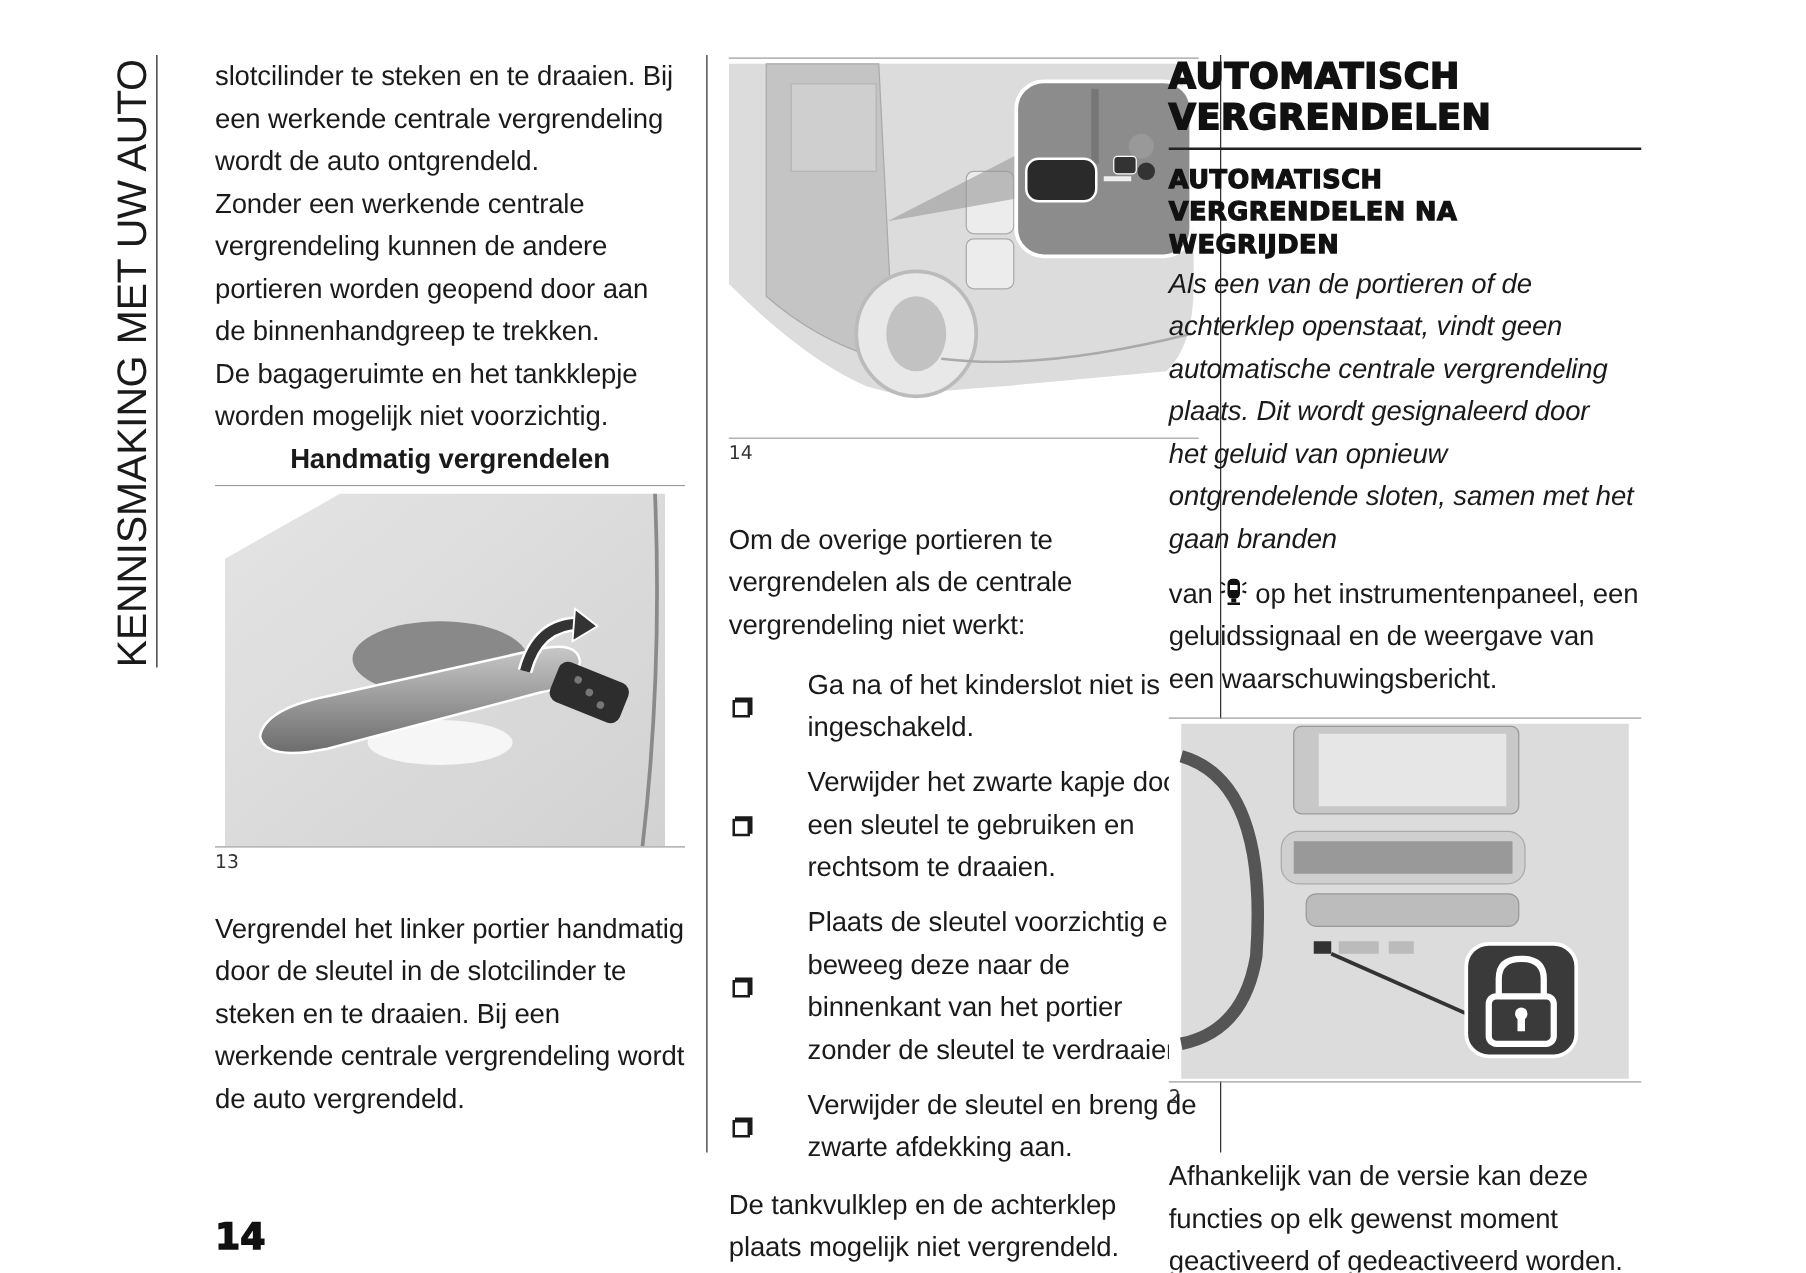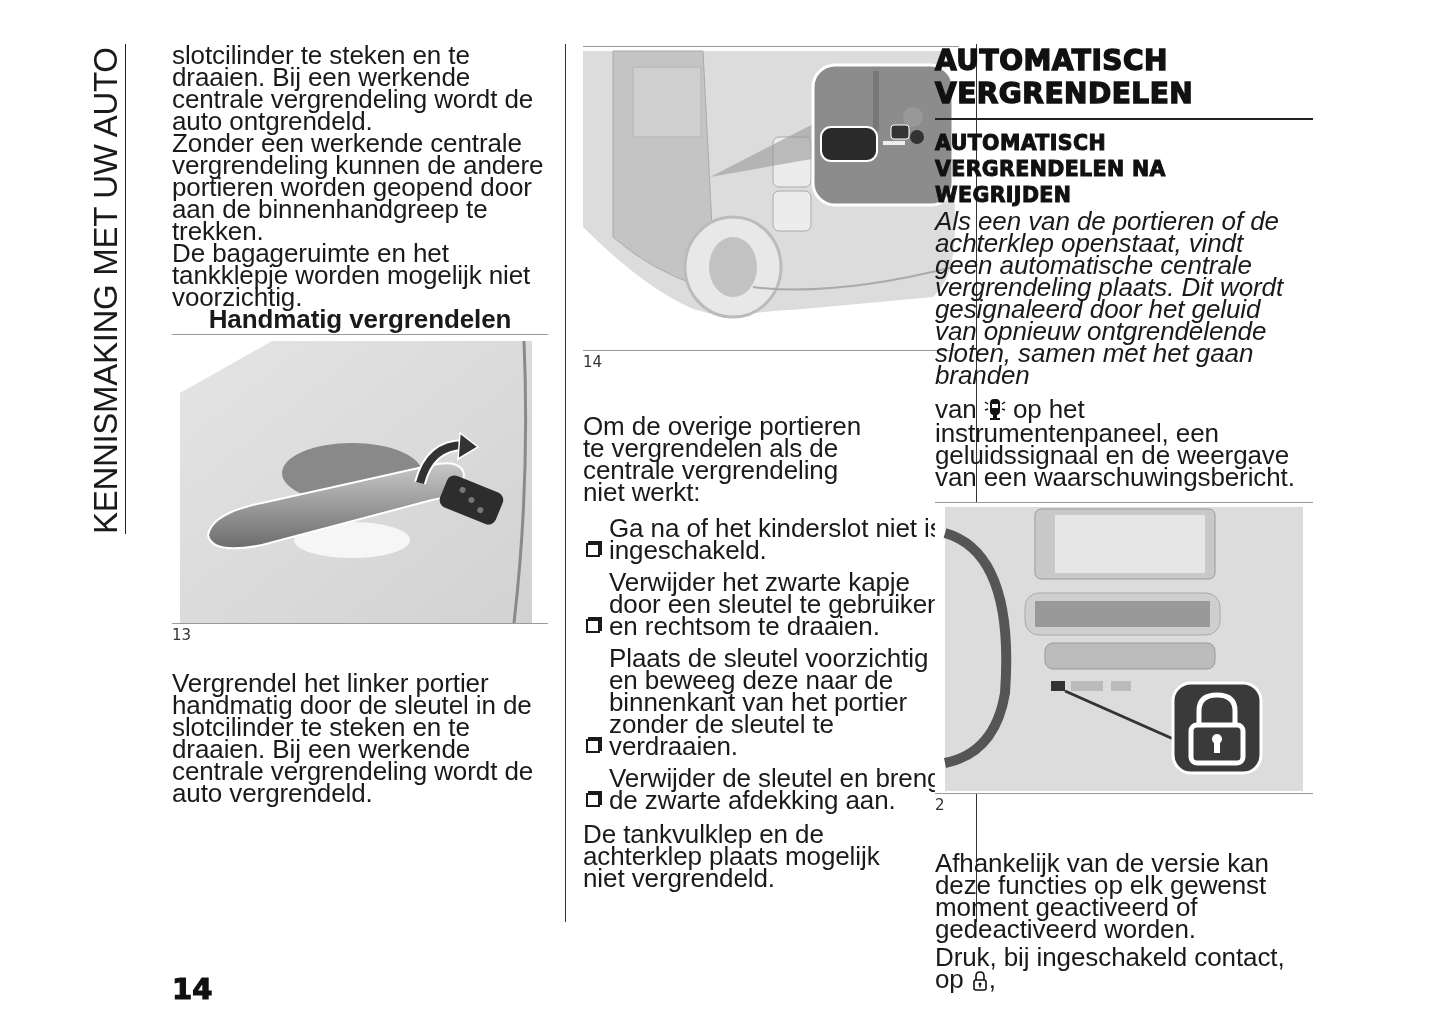--- a/index.html
+++ b/index.html
@@ -12,28 +12,28 @@
         white-space: nowrap; font-weight: 400; }
   .side-rule { position: absolute; left: 125px; top: 44px; width: 1px; height: 490px; background: #222; }
 
   .col { position: absolute; }
   .col1 { left: 172px; top: 44px; width: 376px; }
   .col2 { left: 583px; top: 44px; width: 376px; }
   .col3 { left: 935px; top: 44px; width: 378px; }
 
   .vrule { position: absolute; width: 1px; background: #333; }
 
-  p.body, .body { font-size: 26px; line-height: 22px; margin: 0; letter-spacing: -0.1px; }
+  p.body, .body { font-size: 22px; line-height: 34px; margin: 0; letter-spacing: -0.1px; }
   .bold { font-weight: 700; text-align: center; }
 
   .fig { position: relative; }
   .fig .topline, .fig .botline { height: 1px; background: #9a9a9a; width: 100%; }
   .fig .caption { font-size: 15px; line-height: 18px; color: #333; margin-top: 2px; font-family: "DejaVu Sans", sans-serif; }
 
-  .bullet { display: flex; align-items: flex-end; margin-top: 10px; }
+  .bullet { display: flex; align-items: center; margin-top: 10px; gap: 37px; }
   .bullet .box { flex: 0 0 26px; padding-top: 6px; }
   .bullet .box span { display: inline-block; width: 14px; height: 14px; border: 2px solid #1a1a1a;
         box-shadow: 2px -2px 0 0 #1a1a1a; box-sizing: border-box; margin-left: 3px; margin-top: 2px; }
   .bullet .btxt { flex: 1; }
 
   .h1 { font-family: "DejaVu Sans", sans-serif; font-weight: 900; font-size: 28px; line-height: 33px;
         letter-spacing: 0.5px; margin: 0; -webkit-text-stroke: 1.4px #111; color: #111; }
   .h1rule { height: 2px; background: #222; margin-top: 8px; width: 378px; }
   .h2 { font-family: "DejaVu Sans", sans-serif; font-weight: 900; font-size: 20.5px; line-height: 26px;
         letter-spacing: 0.4px; margin: 10px 0 2px 0; -webkit-text-stroke: 1px #111; color: #111; }

